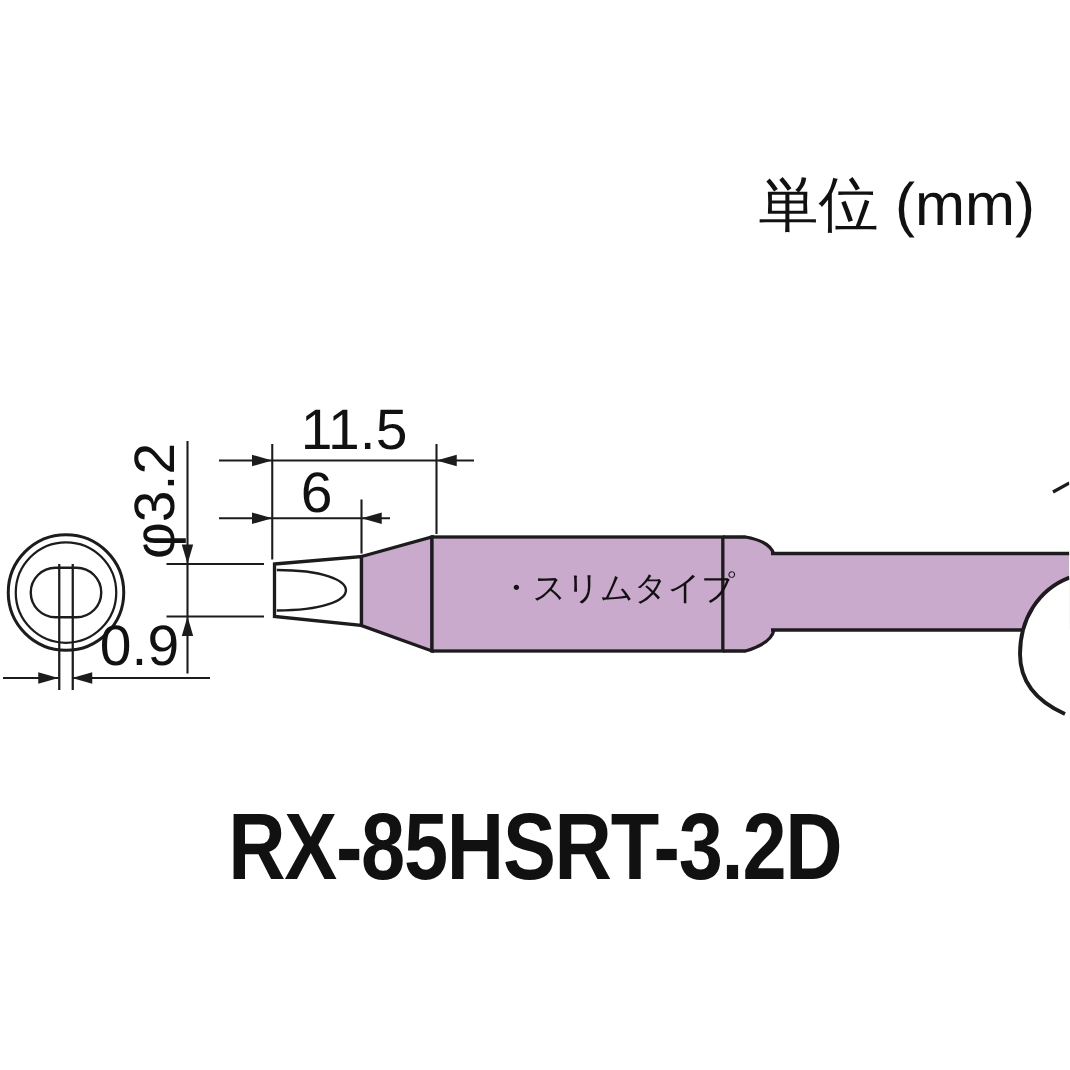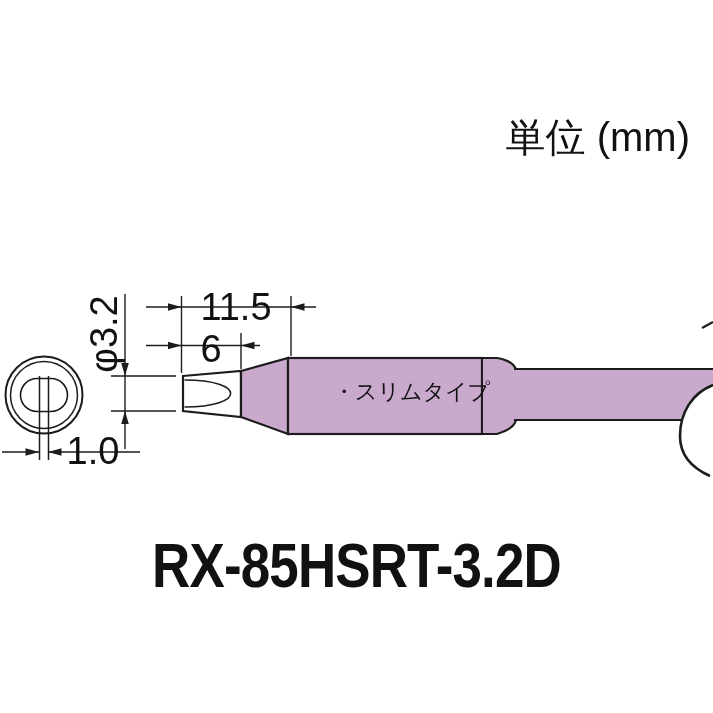--- a/index.html
+++ b/index.html
@@ -1,21 +1,21 @@
 <!DOCTYPE html>
 <html><head>
 <meta charset="utf-8">
 <style>
   html,body{margin:0;padding:0;background:#fff;}
   #stage{position:relative;width:713px;height:713px;background:#ffffff;overflow:hidden;
          font-family:"Liberation Sans","DejaVu Sans",sans-serif;color:#111;}
   #stage svg{position:absolute;left:0;top:0;}
   .lbl{position:absolute;white-space:nowrap;line-height:1;color:#111;}
   .dim{font-size:38px;}
-  .center{text-align:center;margin-top:20px;}
+  .center{text-align:center;}
   #unit-label{right:23px;top:117px;font-size:40px;}
   #dim-115{left:181px;width:110px;top:268px;}
   #dim-6{left:181px;width:60px;top:310px;}
   #dim-phi{left:104px;top:334px;transform:translate(-50%,-50%) rotate(-90deg);}
   #dim-08{left:53px;width:80px;top:412px;}
   #slim-note{left:333px;top:381px;font-size:22px;}
   #product-name{left:0;width:713px;top:534px;text-align:center;font-size:63px;
                 font-weight:bold;letter-spacing:-1px;transform:scaleX(0.84);}
   .stroke{stroke:#1c1c1c;fill:none;}
   .thin{stroke-width:1.4;}
@@ -86,17 +86,17 @@
       <path d="M48,452 H140" class="stroke thin"></path>
       <polygon points="39,452 25.5,448.2 25.5,455.8" class="arrow"></polygon>
       <polygon points="48,452 61.5,448.2 61.5,455.8" class="arrow"></polygon>
     </g>
   </svg>
 
   <div class="lbl" id="unit-label">単位 (mm)</div>
   <div class="lbl dim center" id="dim-115">11.5</div>
   <div class="lbl dim center" id="dim-6">6</div>
   <div class="lbl dim" id="dim-phi">φ3.2</div>
-  <div class="lbl dim center" id="dim-08">1.0</div>
+  <div class="lbl dim center" id="dim-08">0.9</div>
   <div class="lbl" id="slim-note">・スリムタイプ</div>
   <div class="lbl" id="product-name">RX-85HSRT-3.2D</div>
 
 </div>
 
 </body></html>

